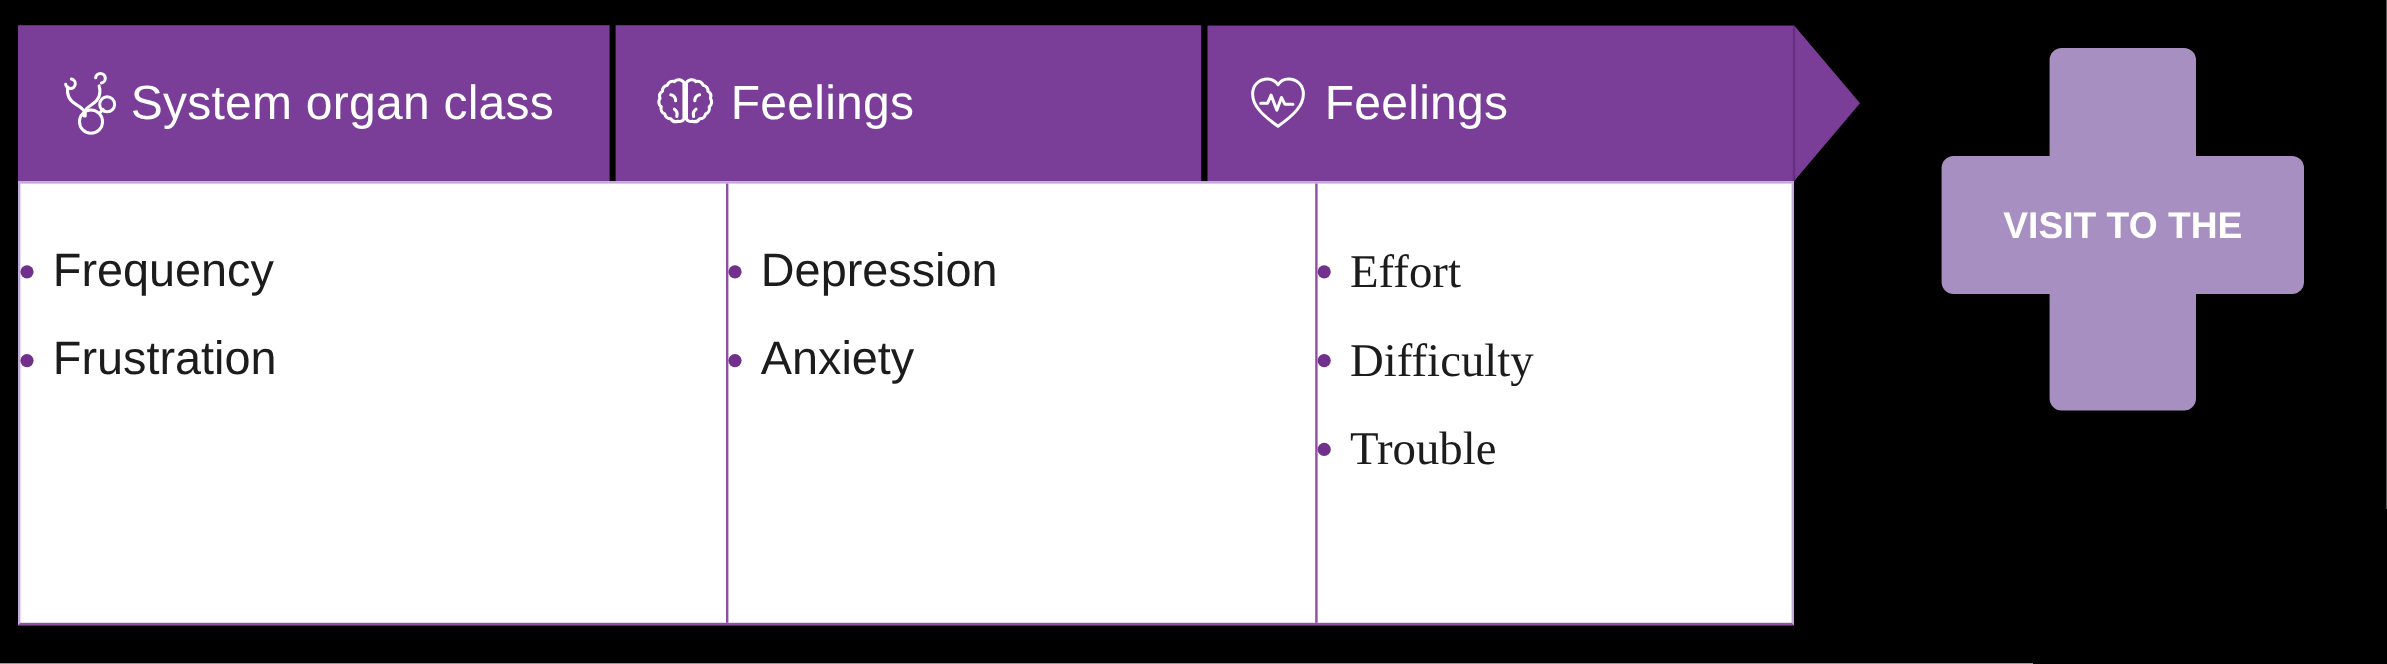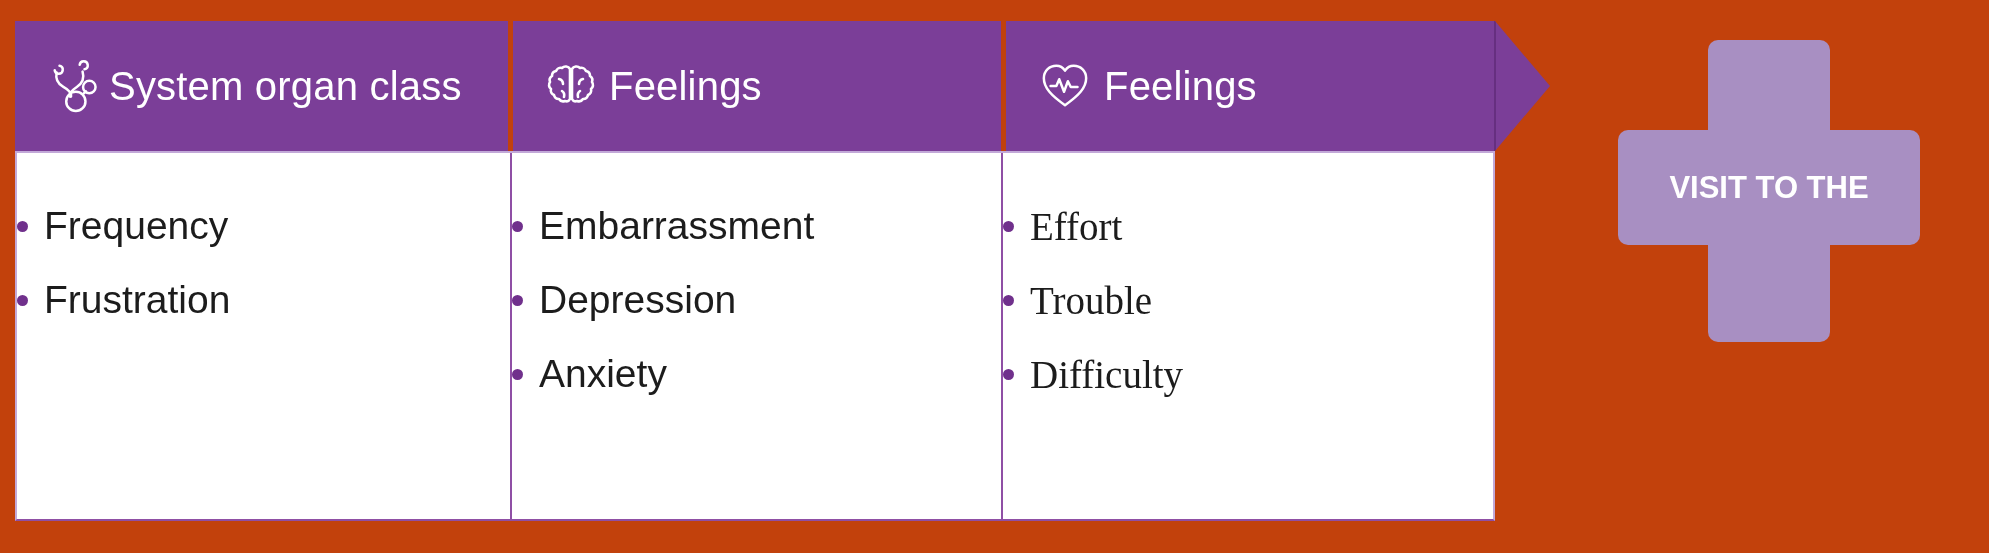--- a/index.html
+++ b/index.html
@@ -1,19 +1,19 @@
 <!DOCTYPE html>
 <html style="--header-purple: #7b3e98; --divider-purple: #8f4fa5; --border-light: #c2a9d8; --bullet-purple: #70308c; --cross-purple: #a88fc2; --text-dark: #1c1c1c; --header-text: #ffffff;"><head>
 <meta charset="utf-8">
 <style>
   html,body{margin:0;padding:0;background:#ffffff;}
   .canvas{
     position:relative;
     width:1989px;height:553px;
-    background:#c2410c;
+    background:#000000;
     font-family:"Liberation Sans",sans-serif;
     overflow:hidden;
   }
 
   
   .hcell{
     position:absolute;top:21px;height:130px;
     background:var(--header-purple);
     display:flex;align-items:center;
     padding-left:32px;box-sizing:border-box;
@@ -35,21 +35,21 @@
 
   
   .tbody{
     position:absolute;left:15px;top:151px;width:1480px;height:370px;
     box-sizing:border-box;background:#ffffff;
     border:2px solid var(--border-light);
     border-bottom-color:var(--divider-purple);
     display:flex;
   }
   ul.col{list-style:none;margin:0;box-sizing:border-box;padding:36px 0 0 0;}
-  .col-1{width:495px;border-right:2px solid var(--divider-purple);padding-left:40px;}
+  .col-1{width:590px;border-right:2px solid var(--divider-purple);padding-left:40px;}
   .col-2{width:491px;border-right:2px solid var(--divider-purple);padding-left:20px;}
   .col-3{flex:1;padding-left:30px;font-family:Liberation Serif, serif;}
   ul.col li{
     display:flex;align-items:center;height:74px;
     font-size:39px;color:var(--text-dark);
   }
   ul.col li::before{
     content:"";width:11px;height:11px;border-radius:50%;
     background:var(--bullet-purple);margin-right:16px;flex:none;
   }
@@ -109,28 +109,27 @@
     </span>
     <span class="hlabel">Feelings</span>
   </div>
 
   <div class="tbody">
     <ul class="col col-1">
         <li>Frequency</li>
         <li>Frustration</li>
       </ul>
     <ul class="col col-2">
-        <li>Embarrassment</li>
         <li>Depression</li>
         <li>Anxiety</li>
       </ul>
     <ul class="col col-3">
         <li>Effort</li>
+        <li>Difficulty</li>
         <li>Trouble</li>
-        <li>Difficulty</li>
       </ul>
   </div>
 
   <div class="cross">
     <div class="cross-v"></div>
     <div class="cross-h"></div>
     <div class="cross-label">
       <span>VISIT TO THE</span>
     </div>
   </div>

